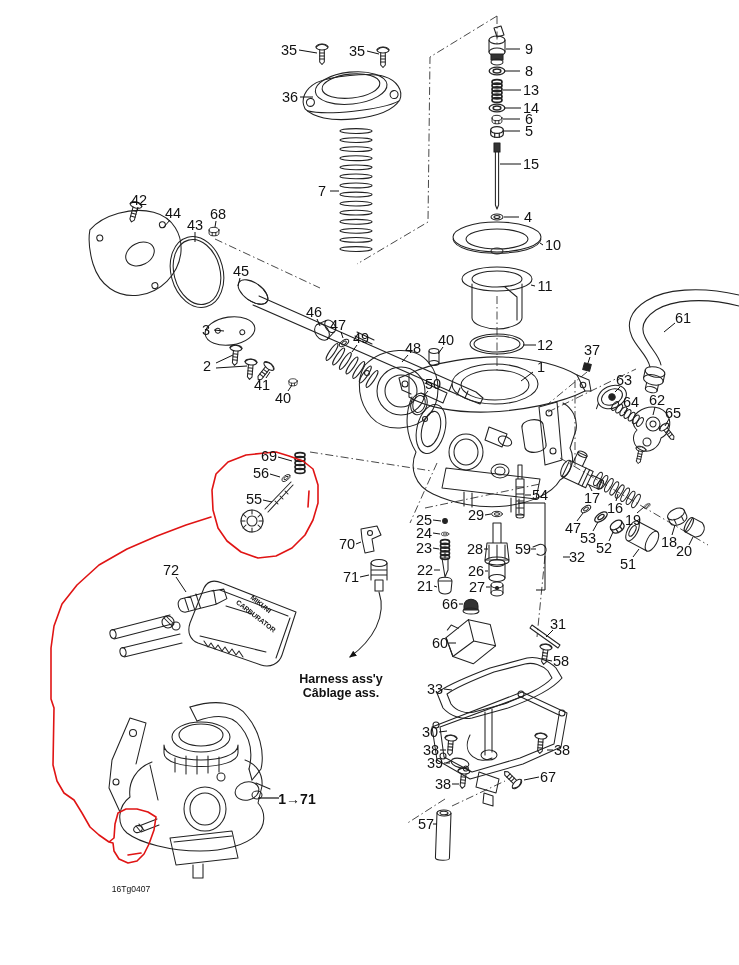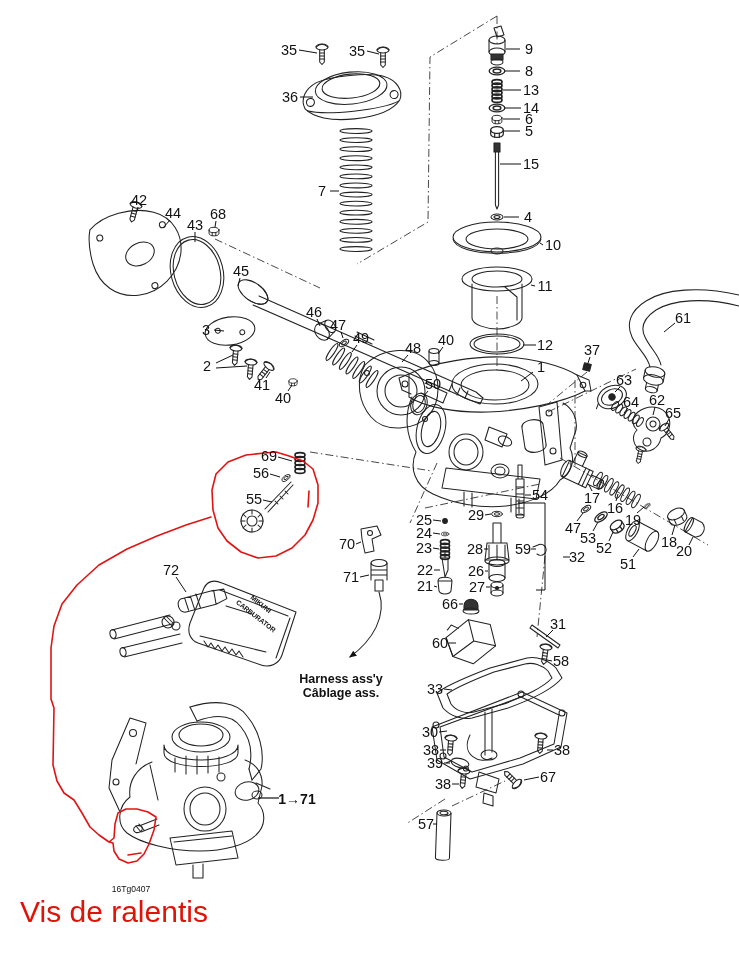--- a/index.html
+++ b/index.html
@@ -622,14 +622,13 @@
         <text x="341" y="679" font-size="12.5" text-anchor="middle" dominant-baseline="central" fill="#111" font-weight="bold">Harness ass'y</text>
         <text x="341" y="693" font-size="12.5" text-anchor="middle" dominant-baseline="central" fill="#111" font-weight="bold">Câblage ass.</text>
         <line x1="279" y1="798" x2="258" y2="798" stroke="#111" stroke-width="1.2"></line>
         <text x="297" y="799" font-size="14" text-anchor="middle" dominant-baseline="central" fill="#111" font-weight="bold">1→71</text>
         <text x="131" y="889" font-size="8.5" text-anchor="middle" dominant-baseline="central" fill="#555555">16Tg0407</text>
         <text x="261" y="604" font-size="6.8" text-anchor="middle" dominant-baseline="central" fill="#111" font-weight="bold" transform="rotate(38 261 604)">MIKUNI</text>
         <text x="256" y="616" font-size="6.8" text-anchor="middle" dominant-baseline="central" fill="#111" font-weight="bold" transform="rotate(38 256 616)">CARBURATOR</text>
       </g>
 </svg>
 
-<div class="title">Vis de ralentis</div>
 </div>
 
 </body></html>

